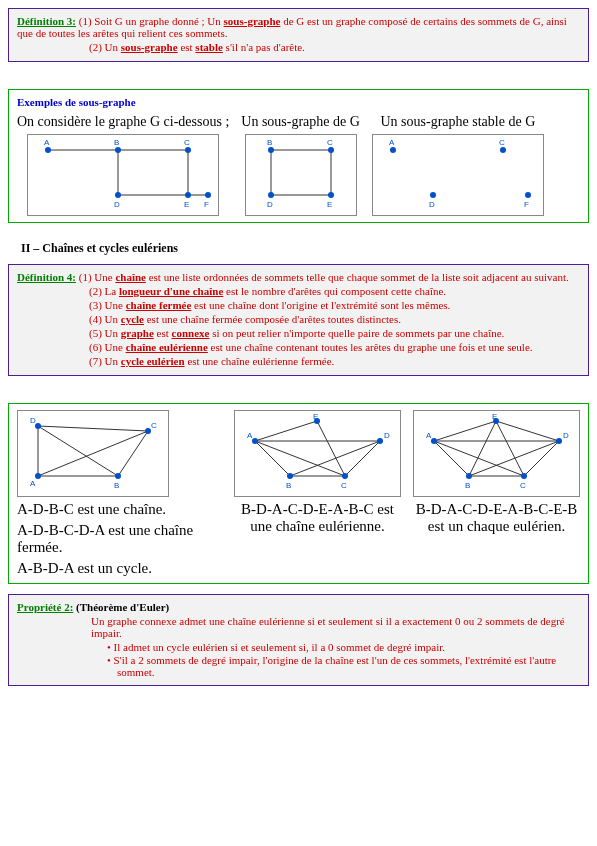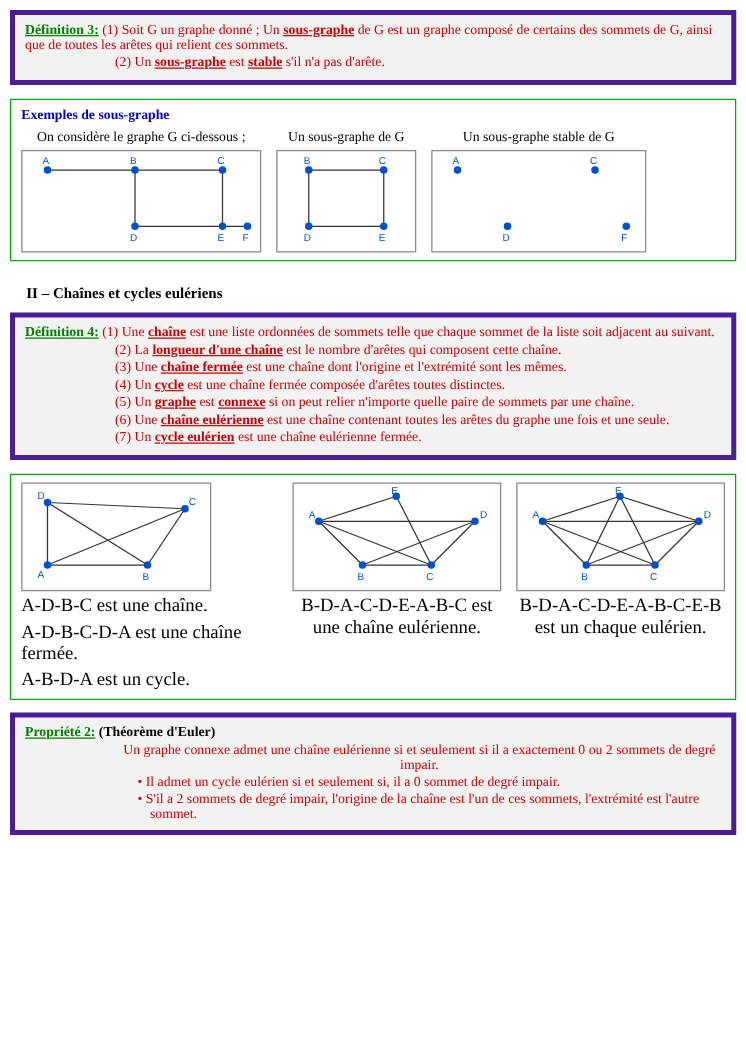--- a/index.html
+++ b/index.html
@@ -5,23 +5,23 @@
   body {
     margin: 0;
     padding: 8px;
     font-family: "Times New Roman", serif;
     font-size: 11px;
     background: #fff;
     width: 597px;
     box-sizing: border-box;
   }
   .box {
-    border: 4px solid #4c1d95;
+    border: 1px solid #4c1d95;
     padding: 6px 8px;
-    margin-bottom: 11px;
+    margin-bottom: 27px;
     background: #f2f2f2;
   }
   .box-green {
     border: 1px solid #0a0;
     padding: 6px 8px;
     margin-bottom: 10px;
     background: #fff;
   }
   .def-label {
     color: #008000;
@@ -30,21 +30,21 @@
   }
   .prop-label {
     color: #008000;
     font-weight: bold;
     text-decoration: underline;
   }
   .red { color: #cc0000; }
   .bold { font-weight: bold; }
   .u { text-decoration: underline; }
   .indent { padding-left: 90px; text-indent: -18px; margin: 2px 0;}
-  .indent2 { padding-left: 90px; margin: 2px 0; text-align: center; }
+  .indent2 { padding-left: 90px; margin: 2px 0; }
   .section-title {
     font-weight: bold;
     margin: 18px 0 8px 13px;
     font-size: 12px;
   }
   .examples-title {
     color: #0000cc;
     font-weight: bold;
     margin-bottom: 6px;
   }
@@ -52,21 +52,21 @@
     display: flex;
     gap: 12px;
     align-items: flex-start;
   }
   .graph-col {
     display: flex;
     flex-direction: column;
     align-items: center;
   }
   .graph-caption {
-    font-size: 11px;
+    font-size: 14px;
     margin-bottom: 4px;
     text-align: center;
   }
   .graph-caption-below {
     font-size: 15px;
     margin-top: 4px;
     text-align: left;
   }
   .graph-box {
     border: 1px solid #888;

